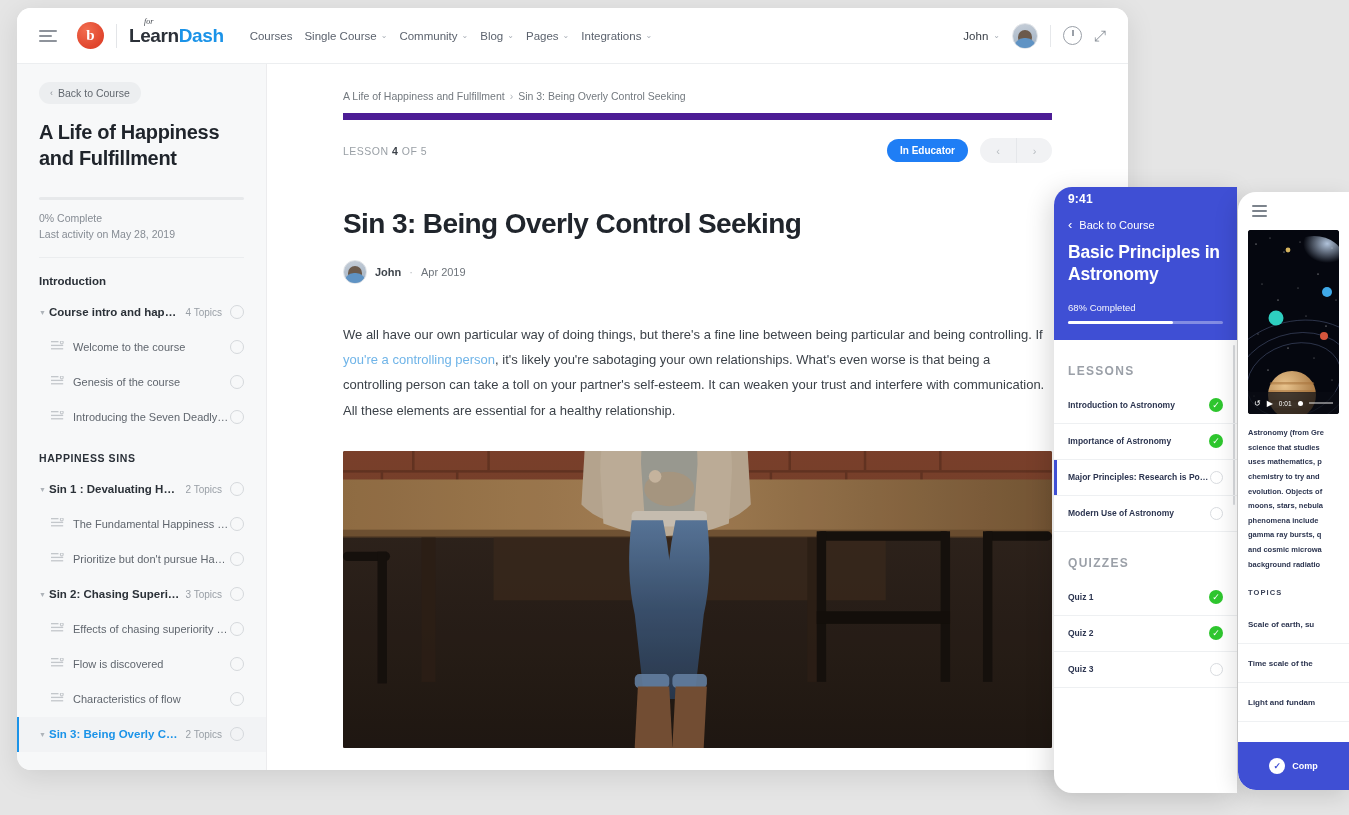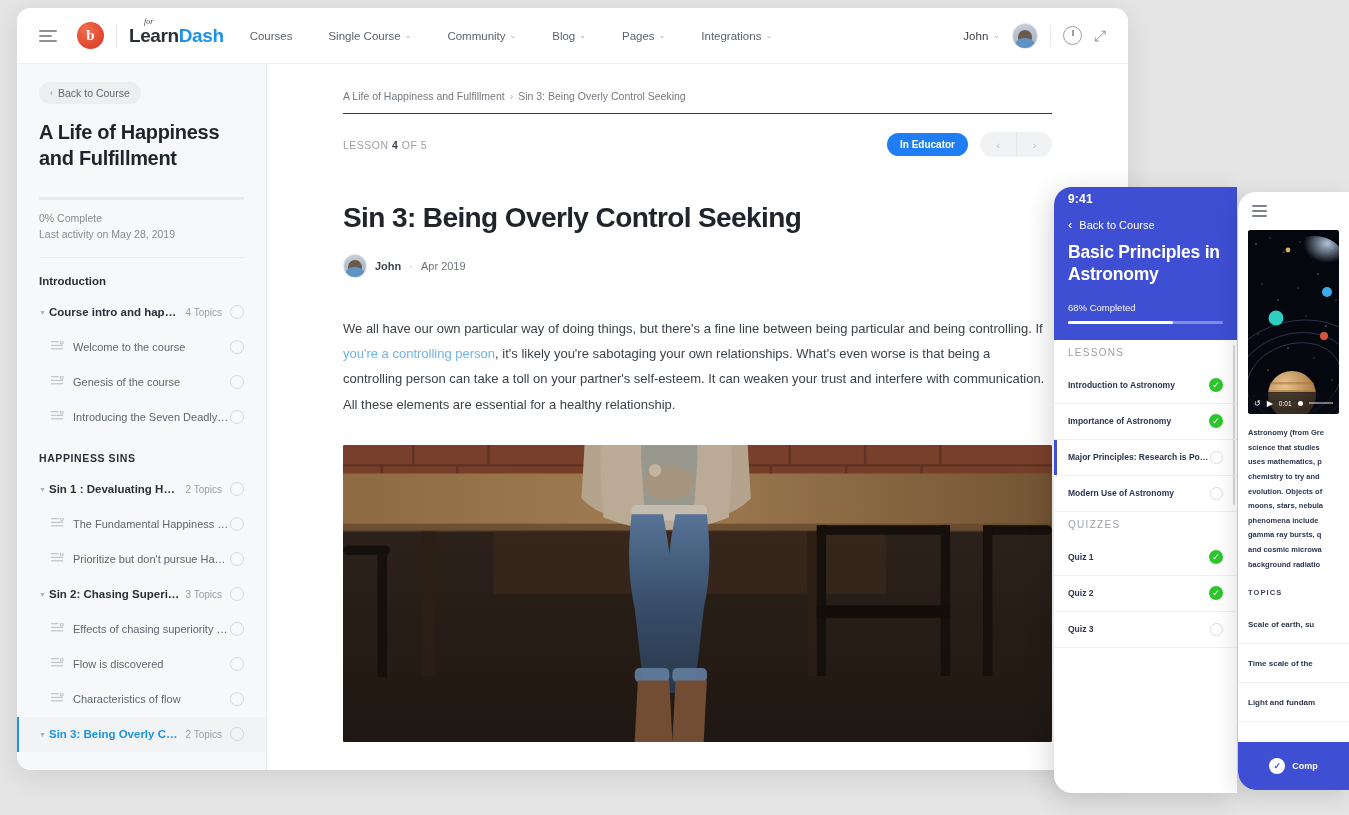--- a/index.html
+++ b/index.html
@@ -40,21 +40,21 @@
     display: flex; align-items: center; justify-content: center;
     color: #fff; font-weight: bold; font-size: 15px; font-family: "Liberation Serif", serif;
   }
   .logo-div { width: 1px; height: 24px; background: #e3e5e8; margin: 0 12px; }
   .brand { position: relative; }
   .brand .for { position: absolute; top: -8px; left: 15px; font-size: 8px; color: #3a3f47; font-style: italic; font-family: "Liberation Serif", serif; }
   .brand .ld { font-size: 19px; font-weight: bold; letter-spacing: -.4px; }
   .brand .ld .dark { color: #2b3038; }
   .brand .ld .blue { color: #1b93e8; }
 
-  .dk-nav { display: flex; align-items: center; margin-left: 26px; gap: 36px; }
+  .dk-nav { display: flex; align-items: center; margin-left: 26px; gap: 12px; }
   .dk-nav a {
     font-size: 11.5px; color: #5c636e; text-decoration: none;
     display: flex; align-items: center; gap: 4px; white-space: nowrap;
   }
   .caret { font-size: 8px; color: #a8aeb6; }
 
   .dk-right { margin-left: auto; display: flex; align-items: center; gap: 12px; }
   .uname { font-size: 11.5px; color: #3b4149; display:flex; align-items:center; gap:5px; }
   .avatar {
     width: 26px; height: 26px; border-radius: 50%;
@@ -121,21 +121,21 @@
     white-space: nowrap; overflow: hidden; text-overflow: ellipsis;
   }
   .row.lesson .lbl { font-size: 11.5px; color: #2b3138; font-weight: bold; }
   .row.active .lbl { color: #1b93e8; }
   .cnt { font-size: 10px; color: #999fa6; margin: 0 8px 0 6px; white-space: nowrap; }
   .ring { width: 14px; height: 14px; border-radius: 50%; border: 1px solid #d5d8dc; flex: 0 0 14px; }
 
   
   .dk-main { flex: 1 1 auto; background: #fff; padding: 26px 0 0 0; overflow: hidden; }
   .inner { max-width: 745px; margin: 0 auto; padding: 0 18px; }
-  .crumbs { font-size: 10.5px; color: #73797f; padding-bottom: 11px; border-bottom: 1px solid #4c1d95; }
+  .crumbs { font-size: 10.5px; color: #73797f; padding-bottom: 11px; border-bottom: 7px solid #4c1d95; }
   .crumbs a { color: #73797f; text-decoration: none; }
   .crumbs .sep { margin: 0 5px; color: #b2b7bc; }
   .lesson-bar { display: flex; align-items: center; margin-top: 18px; }
   .lesson-of { font-size: 10.5px; letter-spacing: .5px; color: #9aa0a6; text-transform: uppercase; }
   .lesson-of b { color: #3c424a; font-weight: bold; }
   .bar-right { margin-left: auto; display: flex; align-items: center; gap: 12px; }
   .badge {
     background: #1f7ef5; color: #fff; font-size: 10px; font-weight: bold;
     padding: 6px 13px; border-radius: 13px; white-space: nowrap;
   }
@@ -176,21 +176,21 @@
   .p1-top { background: #3f4fd4; color: #fff; padding: 5px 14px 16px 14px; }
   .p1-time { font-size: 12px; font-weight: bold; letter-spacing:.2px; }
   .p1-back { display:flex; align-items:center; gap:7px; margin-top: 11px; font-size: 11px; }
   .p1-back .ch { font-size: 13px; }
   .p1-title { font-size: 17.5px; font-weight: bold; line-height: 1.25; margin-top: 10px; letter-spacing: -.2px; }
   .p1-pct { font-size: 9.5px; margin-top: 16px; opacity:.95; }
   .p1-bar { height: 3px; background: rgba(255,255,255,.35); margin-top: 8px; border-radius: 2px; }
   .p1-bar > span { display:block; height:100%; background:#fff; border-radius:2px; }
 
   .p1-list { background: #fff; position: relative; }
-  .p1-sec { font-size: 10px; letter-spacing: 1.3px; color: #9ba0a8; padding: 7px 14px 10px 14px; font-weight: normal; }
+  .p1-sec { font-size: 12px; letter-spacing: 1.3px; color: #9ba0a8; padding: 24px 14px 10px 14px; font-weight: bold; }
   .p1-row {
     display: flex; align-items: center; padding: 0 14px;
     height: 36px; border-bottom: 1px solid #eef0f2; position: relative; cursor: pointer;
   }
   .p1-row .t { font-size: 8.5px; font-weight: bold; color: #2c3550; flex:1 1 auto;
     white-space: nowrap; overflow: hidden; text-overflow: ellipsis; }
   .p1-row.current::before { content:''; position:absolute; left:0; top:0; bottom:0; width:3px; background:#3f4fd4; }
   .chk {
     width: 14px; height: 14px; border-radius: 50%; background: #2ec62e;
     display: flex; align-items: center; justify-content: center;

